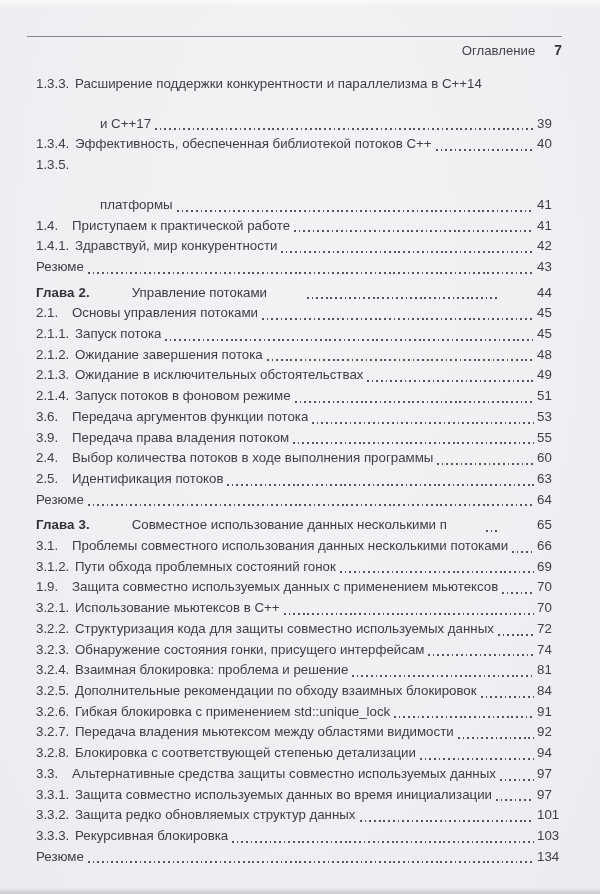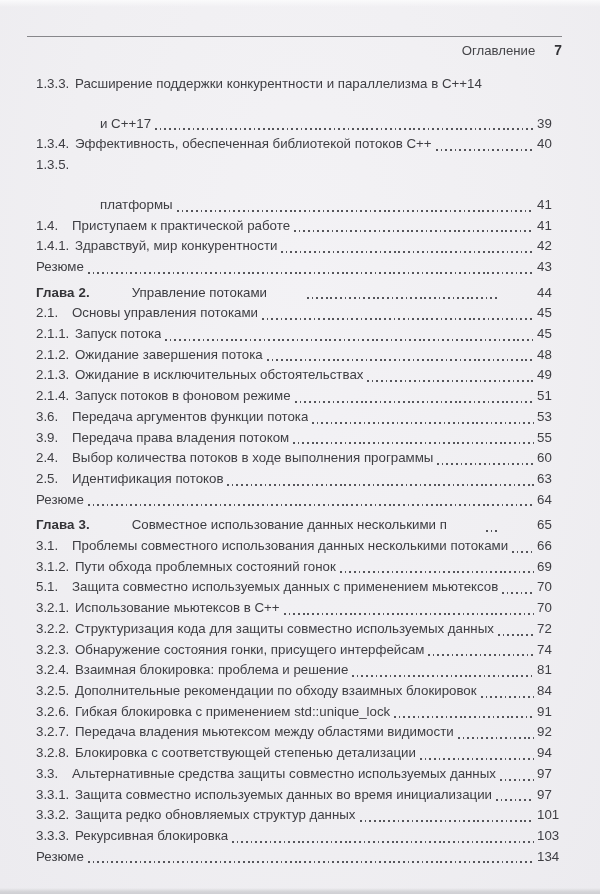--- a/index.html
+++ b/index.html
@@ -173,21 +173,21 @@
         <span class="leader"></span>
         <span class="pnum">66</span>
       </div>
       <div class="row subsection">
         <span class="num">3.1.2.</span>
         <span class="title">Пути обхода проблемных состояний гонок</span>
         <span class="leader"></span>
         <span class="pnum">69</span>
       </div>
       <div class="row section">
-        <span class="num">5.1.</span>
+        <span class="num">1.9.</span>
         <span class="title">Защита совместно используемых данных с применением мьютексов</span>
         <span class="leader"></span>
         <span class="pnum">70</span>
       </div>
       <div class="row subsection">
         <span class="num">3.2.1.</span>
         <span class="title">Использование мьютексов в C++</span>
         <span class="leader"></span>
         <span class="pnum">70</span>
       </div>

